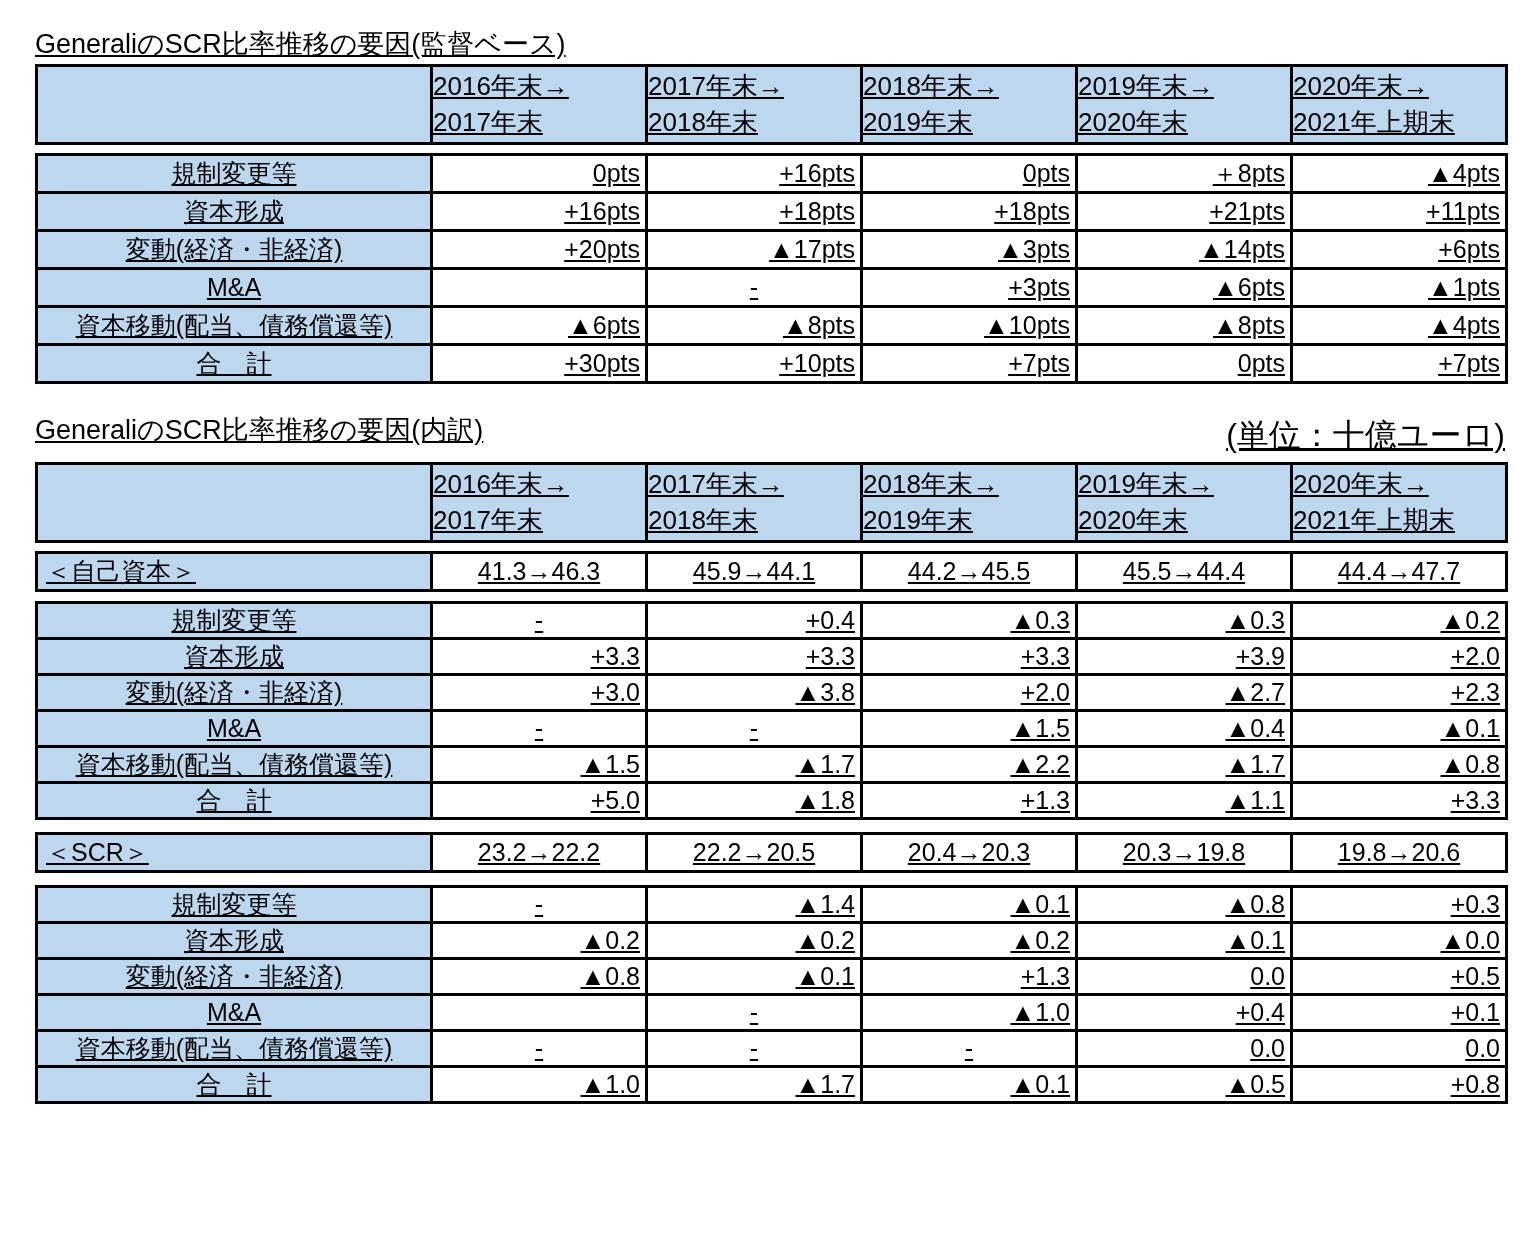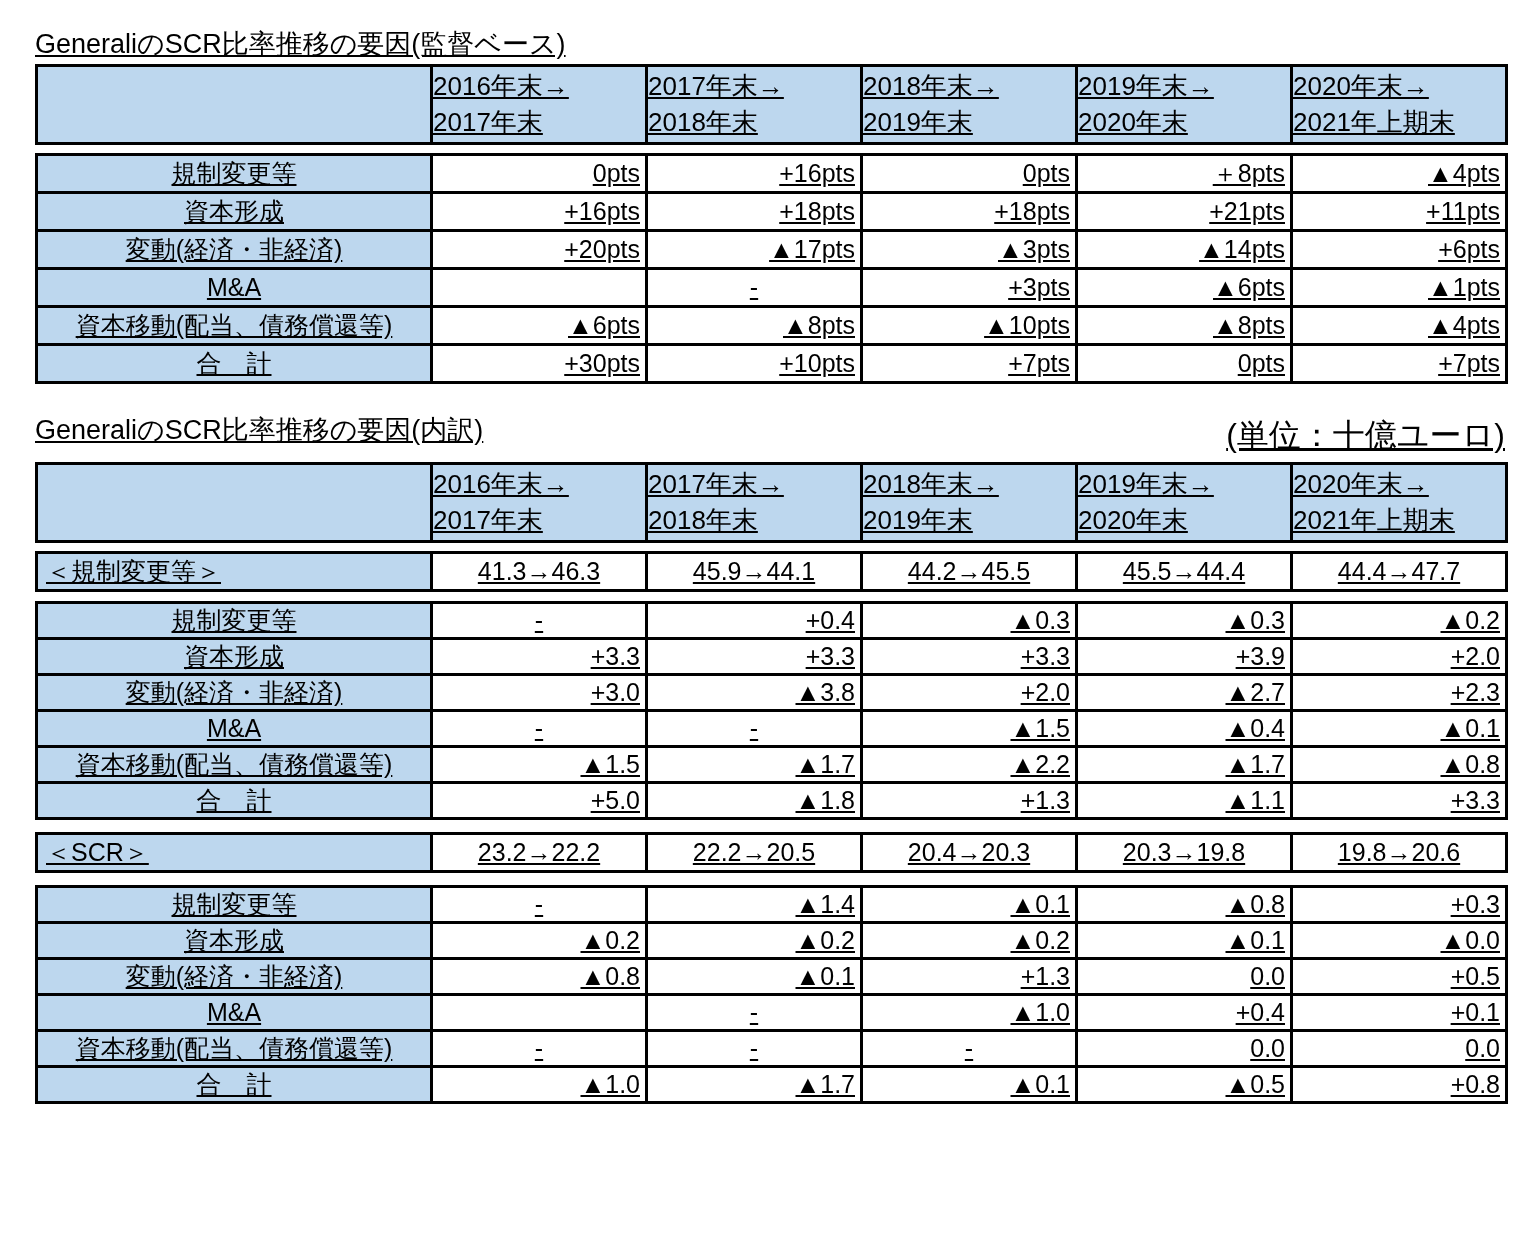--- a/index.html
+++ b/index.html
@@ -186,21 +186,21 @@
       <colgroup>
           <col style="width:395px">
           <col style="width:215px">
           <col style="width:215px">
           <col style="width:215px">
           <col style="width:215px">
           <col style="width:215px">
         </colgroup>
       <tbody>
           <tr class="sumrow">
-        <td class="lbll">＜規制変更等＞</td>
+        <td class="lbll">＜自己資本＞</td>
         <td class="num ctr">41.3→46.3</td>
         <td class="num ctr">45.9→44.1</td>
         <td class="num ctr">44.2→45.5</td>
         <td class="num ctr">45.5→44.4</td>
         <td class="num ctr">44.4→47.7</td>
       </tr>
     </tbody>
       </table>
 
     <table class="tbl m9">

